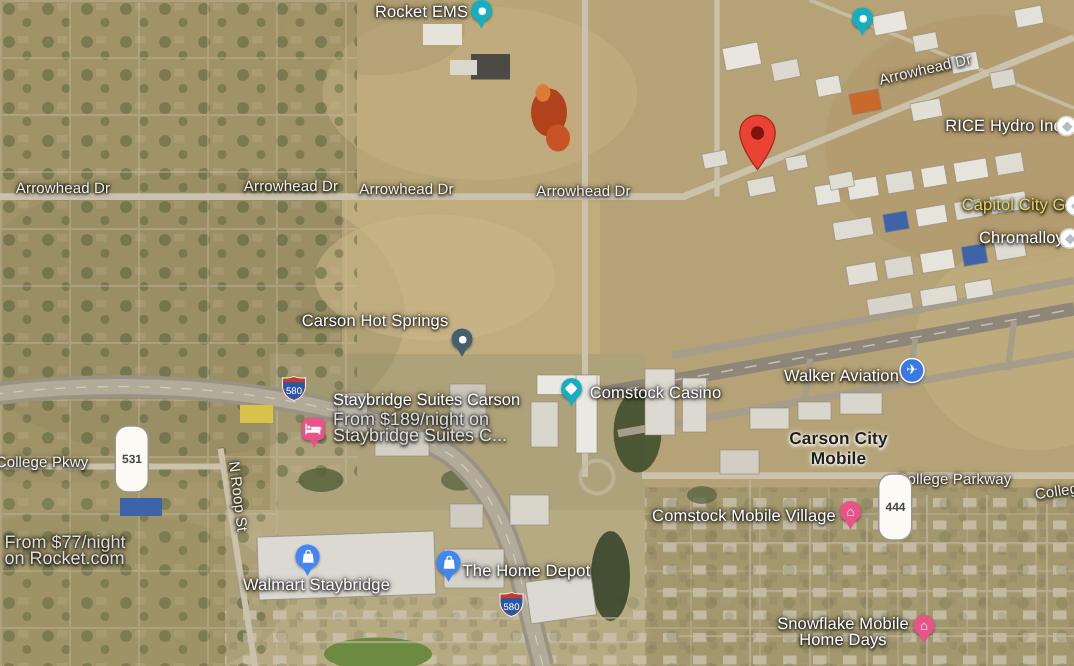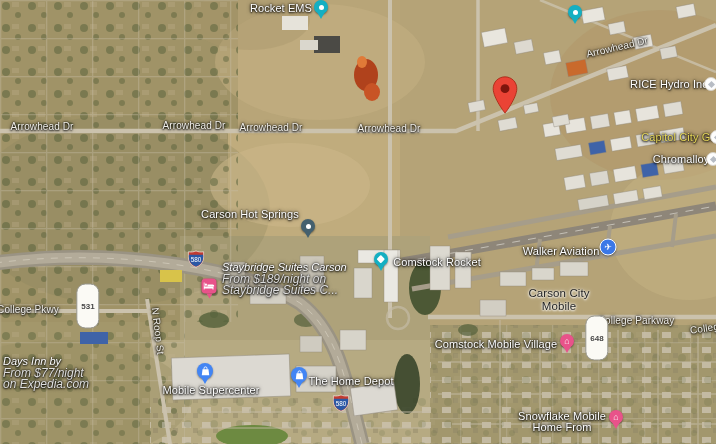--- a/index.html
+++ b/index.html
@@ -5,26 +5,26 @@
   * { box-sizing: border-box; }
   body { margin: 0; background: #1b1b1b; font-family: "Liberation Sans", sans-serif; }
   #map { position: relative; width: 716px; height: 444px; overflow: hidden; background: #b2a073; }
   #terrain { position: absolute; left: 0; top: 0; }
 
   .lbl { position: absolute; transform: translate(-50%,-50%); white-space: nowrap;
          color: #fff; font-size: 11px; font-weight: 500; letter-spacing: .1px; z-index: 3;
          text-shadow: 0 0 2px rgba(0,0,0,.95), 0 1px 2px rgba(0,0,0,.85), 0 0 4px rgba(0,0,0,.7); }
   .road { font-size: 10px; font-weight: 400; color: #f2f0ea; }
   .yellow { color: #e6d75a; }
-  .dark { color: #1e1e1e; font-weight: 400; font-size: 11.5px;
+  .dark { color: #1e1e1e; font-weight: 700; font-size: 11.5px;
           text-shadow: 0 0 2px rgba(255,255,255,.95), 0 1px 2px rgba(255,255,255,.9), 0 0 4px rgba(255,255,255,.8); }
 
   .ad { position: absolute; color: #fff; font-size: 11px; font-weight: 500; line-height: 12px;
         white-space: nowrap; z-index: 3;
-        text-shadow: 0 0 2px rgba(0,0,0,.95), 0 1px 2px rgba(0,0,0,.85), 0 0 4px rgba(0,0,0,.7); font-style: italic; }
+        text-shadow: 0 0 2px rgba(0,0,0,.95), 0 1px 2px rgba(0,0,0,.85), 0 0 4px rgba(0,0,0,.7); }
   .ad .sub { font-size: 12px; line-height: 10px; font-weight: 400; color: #dedede; margin-top: 1px; }
 
   .pin { position: absolute; transform: translate(-50%,-50%); width: 14px; height: 14px;
          border-radius: 50%; background: var(--c); display: flex; align-items: center;
          justify-content: center; z-index: 5; box-shadow: 0 1px 2px rgba(0,0,0,.45); }
   .pin::before { content: ""; position: absolute; left: 50%; top: 100%;
          transform: translate(-50%,-2px); border: 4.5px solid transparent;
          border-top: 7px solid var(--c); }
   .pin.big { width: 16px; height: 16px; }
   .dot { width: 5px; height: 5px; border-radius: 50%; background: #fff; }
@@ -215,46 +215,45 @@
     <path d="M10 1C12.5 2.2 16 2.6 19 2L19 8C19 14.5 14.5 18.8 10 20C5.5 18.8 1 14.5 1 8L1 2C4 2.6 7.5 2.2 10 1Z" fill="#c03b31" stroke="#f4f2ec" stroke-width=".8"></path>
     <path d="M1.6 5.5L18.4 5.5L18.4 8C18.4 14 14.2 18 10 19.2C5.8 18 1.6 14 1.6 8Z" fill="#2a57a5"></path>
     <text x="10" y="14.5" font-size="7.5" fill="#fff" text-anchor="middle" font-family="Liberation Sans, sans-serif">580</text>
   </svg>
   <svg class="ishield" style="left:341px;top:403px" width="17" height="18" viewBox="0 0 20 21">
     <path d="M10 1C12.5 2.2 16 2.6 19 2L19 8C19 14.5 14.5 18.8 10 20C5.5 18.8 1 14.5 1 8L1 2C4 2.6 7.5 2.2 10 1Z" fill="#c03b31" stroke="#f4f2ec" stroke-width=".8"></path>
     <path d="M1.6 5.5L18.4 5.5L18.4 8C18.4 14 14.2 18 10 19.2C5.8 18 1.6 14 1.6 8Z" fill="#2a57a5"></path>
     <text x="10" y="14.5" font-size="7.5" fill="#fff" text-anchor="middle" font-family="Liberation Sans, sans-serif">580</text>
   </svg>
   <div class="oval" style="left:88px;top:306px">531</div>
-  <div class="oval" style="left:597px;top:338px">648</div>
+  <div class="oval" style="left:597px;top:338px">444</div>
 
   <div class="lbl" style="left:281px;top:8px">Rocket EMS</div>
   <div class="lbl" style="left:669px;top:84px">RICE Hydro Inc</div>
   <div class="lbl yellow" style="left:682px;top:137px">Capitol City Gun</div>
   <div class="lbl" style="left:681px;top:159px">Chromalloy</div>
   <div class="lbl" style="left:250px;top:214px">Carson Hot Springs</div>
-  <div class="lbl" style="left:437px;top:262px">Comstock Rocket</div>
+  <div class="lbl" style="left:437px;top:262px">Comstock Casino</div>
   <div class="lbl" style="left:561px;top:251px">Walker Aviation</div>
   <div class="lbl dark" style="left:559px;top:293px">Carson City</div>
   <div class="lbl dark" style="left:559px;top:306px">Mobile</div>
   <div class="lbl" style="left:496px;top:344px">Comstock Mobile Village</div>
   <div class="lbl" style="left:562px;top:416px">Snowflake Mobile</div>
-  <div class="lbl" style="left:562px;top:427px">Home From</div>
-  <div class="lbl" style="left:211px;top:390px">Mobile Supercenter</div>
+  <div class="lbl" style="left:562px;top:427px">Home Days</div>
+  <div class="lbl" style="left:211px;top:390px">Walmart Staybridge</div>
   <div class="lbl" style="left:351px;top:381px">The Home Depot</div>
 
   <div class="ad" style="left:222px;top:261px">
     <div>Staybridge Suites Carson</div>
     <div class="sub">From $189/night on</div>
     <div class="sub">Staybridge Suites C...</div>
   </div>
   <div class="ad" style="left:3px;top:355px">
-    <div>Days Inn by</div>
     <div class="sub">From $77/night</div>
-    <div class="sub">on Expedia.com</div>
+    <div class="sub">on Rocket.com</div>
   </div>
 
   <div class="pin" style="--c:#14afc2;left:321px;top:7px">
       <span class="dot"></span>
     </div>
   <div class="pin" style="--c:#14afc2;left:575px;top:12px">
       <span class="dot"></span>
     </div>
   <div class="pin" style="--c:#44606e;left:308px;top:226px">
       <span class="dot"></span>

